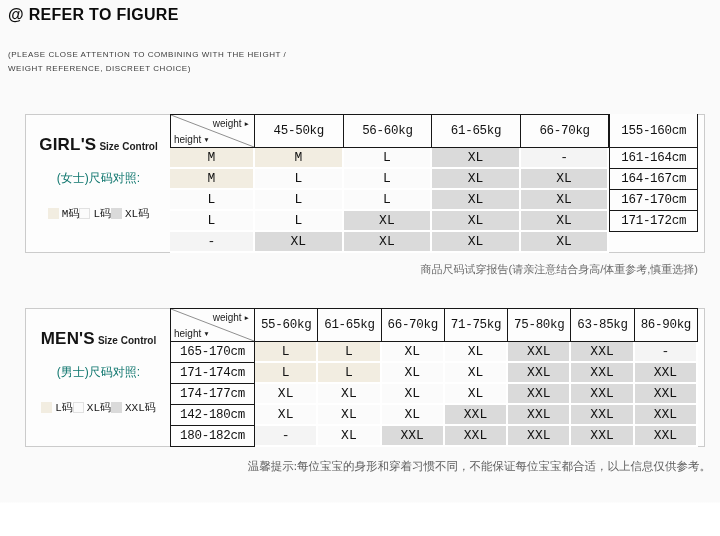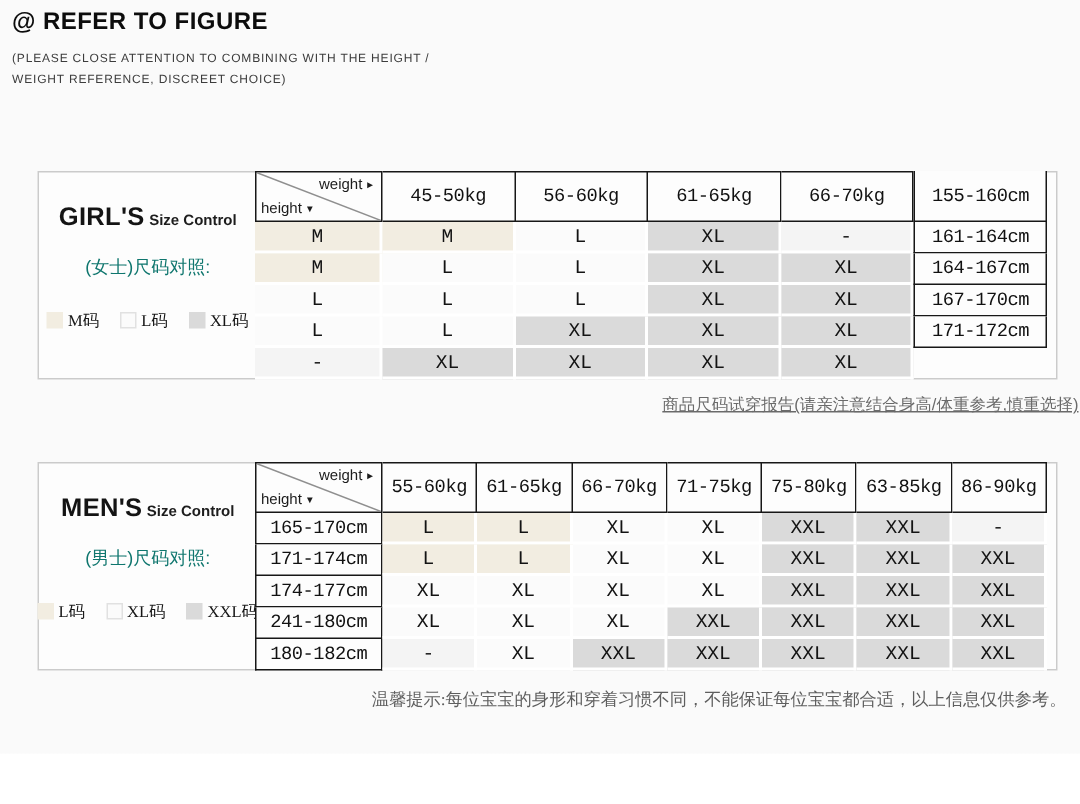--- a/index.html
+++ b/index.html
@@ -3,35 +3,35 @@
 <meta charset="utf-8">
 <style>
   html,body{margin:0;padding:0;}
   body{width:720px;height:536px;background:#fff;}
   .page{position:relative;width:720px;height:536px;overflow:hidden;
         font-family:"Liberation Sans",sans-serif;color:#111;
         background:linear-gradient(#fafafa 0,#fafafa 502px,#ffffff 503px);}
   
   .hdr{position:absolute;left:8px;top:6px;}
   .hdr h1{margin:0;font-size:16px;font-weight:800;letter-spacing:.3px;color:#0c0c0c;}
-  .hdr .sub{margin-top:8px;font-size:8px;letter-spacing:.55px;color:#3c3c3c;line-height:14px;}
+  .hdr .sub{margin-top:24px;font-size:8px;letter-spacing:.55px;color:#3c3c3c;line-height:14px;}
   
   .size-section{position:absolute;left:25px;width:680px;height:139px;
         border:1px solid #cbcbcb;background:#fdfdfd;box-sizing:border-box;}
   .sec-girls{top:114px;}
   .sec-mens{top:308px;}
   .side{position:absolute;left:0;top:0;width:145px;height:100%;}
   .side-title{position:absolute;top:20px;left:0;width:100%;text-align:center;white-space:nowrap;}
   .side-title .big{font-size:17px;font-weight:800;letter-spacing:.2px;color:#141414;}
   .side-title .small{font-size:10px;font-weight:700;color:#1d1d1d;margin-left:3px;}
   .side-cn{position:absolute;top:55px;left:0;width:100%;text-align:center;
         font-size:12px;color:#0f766e;}
   .legend{position:absolute;top:91px;left:0;width:100%;display:flex;
-        justify-content:center;align-items:center;gap:14px;
-        font-family:Liberation Serif, serif;font-size:11px;color:#161616;}
+        justify-content:center;align-items:center;gap:0;
+        font-family:Liberation Mono, monospace;font-size:11px;color:#161616;}
   .legend-item{display:inline-flex;align-items:center;white-space:nowrap;}
   .swatch{width:11px;height:11px;display:inline-block;margin-right:3px;box-sizing:border-box;}
   .swatch.bordered{border:1px solid #e1e1e1;}
   
   .size-table{position:absolute;left:144px;top:-1px;width:528px;height:139px;
         display:grid;grid-template-rows:34px repeat(5,21px);}
   .size-table>div{box-sizing:border-box;}
   .corner-cell{position:relative;border:1px solid #171717;background:#fdfdfd;overflow:hidden;}
   .diag{position:absolute;inset:0;width:100%;height:100%;}
   .corner-weight{position:absolute;top:3px;right:4px;font-size:10px;color:#1c1c1c;}
@@ -41,21 +41,21 @@
         display:flex;align-items:center;justify-content:center;
         font-family:"Liberation Mono","DejaVu Sans Mono",monospace;font-size:12.5px;letter-spacing:-.3px;}
   .height-cell{border:1px solid #171717;border-top:0;background:#fdfdfd;
         display:flex;align-items:center;justify-content:center;
         font-family:"Liberation Mono","DejaVu Sans Mono",monospace;font-size:12.5px;letter-spacing:-.3px;}
   .size-cell{display:flex;align-items:center;justify-content:center;
         border-right:2px solid #fff;border-bottom:2px solid #fff;
         font-family:"Liberation Mono","DejaVu Sans Mono",monospace;font-size:13px;color:#131313;}
   
   .note{position:absolute;font-size:11px;color:#6a6a6a;white-space:nowrap;}
-  .note-girls{top:262px;right:1px;text-decoration:underline;}
+  .note-girls{top:262px;right:22px;}
   .note-bottom{top:459px;right:9px;font-size:11.5px;color:#5e5e5e;font-family:Liberation Serif, serif;}
 </style>
 </head>
 <body>
 
 <div class="page">
 
   <div class="hdr">
     <h1>@ REFER TO FIGURE</h1>
     <div class="sub">
@@ -185,21 +185,21 @@
         <div class="size-cell" style="background: rgb(218, 218, 218);">XXL</div>
         <div class="size-cell" style="background: rgb(218, 218, 218);">XXL</div>
         <div class="height-cell">174-177cm</div>
         <div class="size-cell" style="background: rgb(251, 251, 251);">XL</div>
         <div class="size-cell" style="background: rgb(251, 251, 251);">XL</div>
         <div class="size-cell" style="background: rgb(251, 251, 251);">XL</div>
         <div class="size-cell" style="background: rgb(251, 251, 251);">XL</div>
         <div class="size-cell" style="background: rgb(218, 218, 218);">XXL</div>
         <div class="size-cell" style="background: rgb(218, 218, 218);">XXL</div>
         <div class="size-cell" style="background: rgb(218, 218, 218);">XXL</div>
-        <div class="height-cell">241-180cm</div>
+        <div class="height-cell">142-180cm</div>
         <div class="size-cell" style="background: rgb(251, 251, 251);">XL</div>
         <div class="size-cell" style="background: rgb(251, 251, 251);">XL</div>
         <div class="size-cell" style="background: rgb(251, 251, 251);">XL</div>
         <div class="size-cell" style="background: rgb(218, 218, 218);">XXL</div>
         <div class="size-cell" style="background: rgb(218, 218, 218);">XXL</div>
         <div class="size-cell" style="background: rgb(218, 218, 218);">XXL</div>
         <div class="size-cell" style="background: rgb(218, 218, 218);">XXL</div>
         <div class="height-cell">180-182cm</div>
         <div class="size-cell" style="background: rgb(244, 244, 244);">-</div>
         <div class="size-cell" style="background: rgb(251, 251, 251);">XL</div>

